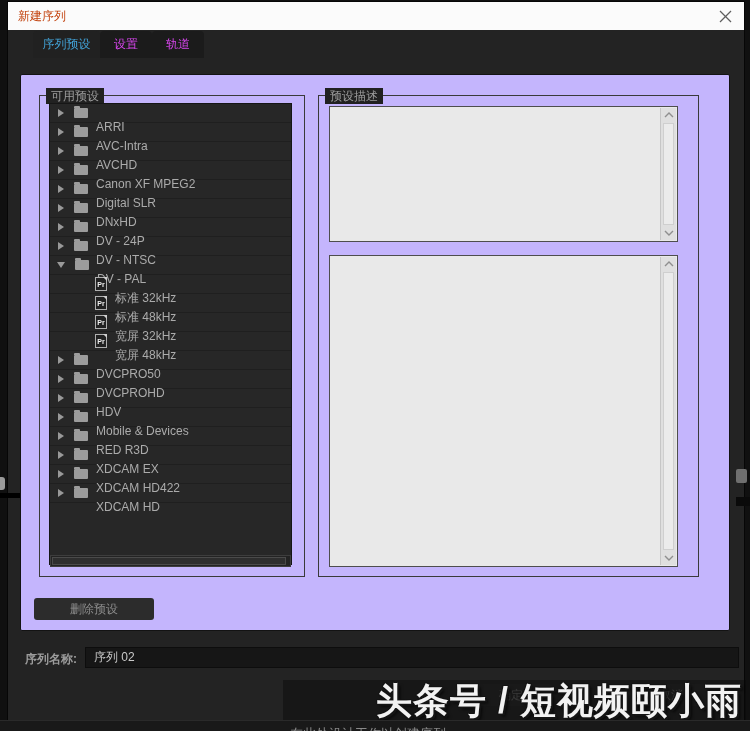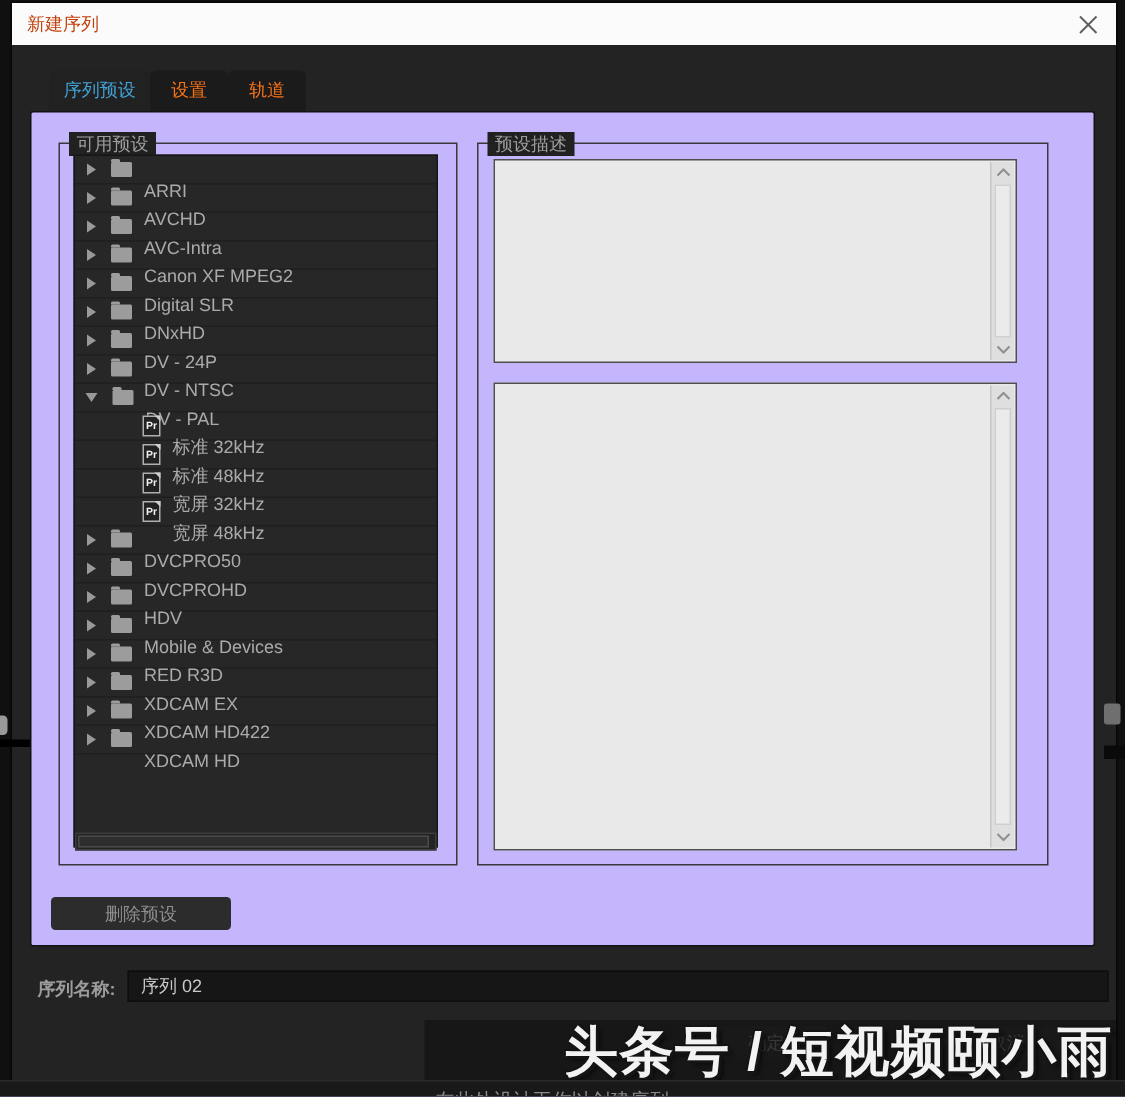--- a/index.html
+++ b/index.html
@@ -8,23 +8,23 @@
 
   
   .dialog{ position:absolute; left:8px; top:2px; width:736px; height:718px;
            background:#232323; box-shadow:0 0 0 1px #060606; }
   .titlebar{ position:absolute; left:0; top:0; right:0; height:28px; background:#fbfbfb; }
   .title{ position:absolute; left:10px; top:0; line-height:28px; font-size:12px; color:#c2410c; }
   .close-btn{ position:absolute; right:10px; top:6px; width:17px; height:17px;
               background:none; border:none; cursor:pointer; padding:0; }
 
   
-  .tabs{ position:absolute; left:25px; top:45px; height:27px; display:flex; }
+  .tabs{ position:absolute; left:25px; top:29px; height:27px; display:flex; }
   .tab{ height:27px; display:flex; align-items:center; justify-content:center;
-        font-size:12px; background:#1b1b1b; color:#f97316; border-radius:4px 4px 0 0; }
+        font-size:12px; background:#1b1b1b; color:#d946ef; border-radius:4px 4px 0 0; }
   .tab:nth-child(1){ width:67px; }
   .tab:nth-child(2){ width:52px; }
   .tab:nth-child(3){ width:52px; }
   .tab.active{ background:#212121; color:#42a2d6; }
 
   
   .panel{ position:absolute; left:12px; top:72px; width:710px; height:557px;
           background:#c4b5fd; border:1px solid #131313; border-radius:2px; }
 
   .group{ position:absolute; border:1px solid #3a3a3a; }
@@ -130,26 +130,26 @@
         <span class="legend">可用预设</span>
         <div class="tree" id="tree">
         <div class="row">
               <span class="caret-right"></span>
               <span class="folder"></span>
               <span class="rlabel">ARRI</span>
             </div>
             <div class="row">
               <span class="caret-right"></span>
               <span class="folder"></span>
+              <span class="rlabel">AVC-Intra</span>
+            </div>
+            <div class="row">
+              <span class="caret-right"></span>
+              <span class="folder"></span>
               <span class="rlabel">AVCHD</span>
-            </div>
-            <div class="row">
-              <span class="caret-right"></span>
-              <span class="folder"></span>
-              <span class="rlabel">AVC-Intra</span>
             </div>
             <div class="row">
               <span class="caret-right"></span>
               <span class="folder"></span>
               <span class="rlabel">Canon XF MPEG2</span>
             </div>
             <div class="row">
               <span class="caret-right"></span>
               <span class="folder"></span>
               <span class="rlabel">Digital SLR</span>

